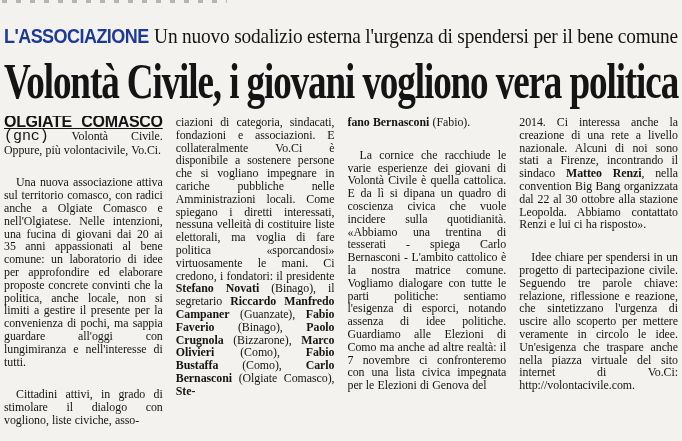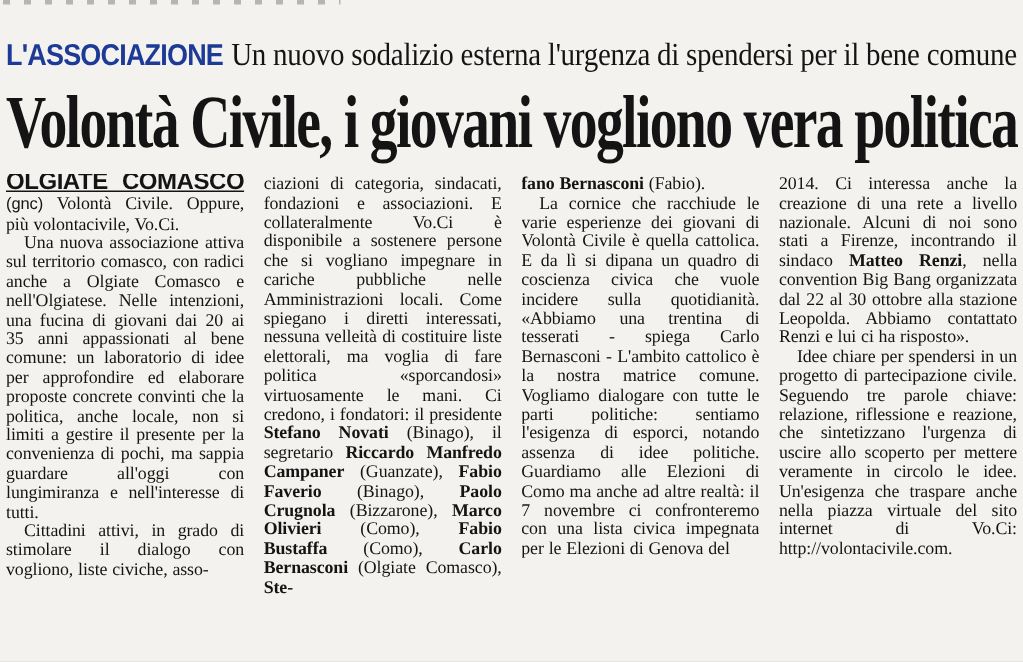--- a/index.html
+++ b/index.html
@@ -58,32 +58,32 @@
   }
   .col{overflow:hidden;}
   .col p{
     margin:0;
     font-size:11.9px;
     line-height:12.8px;
     text-align:justify;
     letter-spacing:-0.05px;
     word-spacing:0.3px;
   }
-  .col p.indent{text-indent:12px;}
+  .col p.indent{text-indent:12px;margin-top:20px;}
   .col b{font-weight:700;}
   .lead{
     font-family:"Liberation Sans", sans-serif;
     font-weight:700;
     font-size:16px;
     letter-spacing:-0.3px;
     text-decoration:underline;
   }
   .sans{
-    font-family:Liberation Sans, sans-serif;
-    font-size:11px;
+    font-family:Liberation Mono, monospace;
+    font-size:15px;
   }
 </style>
 </head>
 <body>
 
 <div class="page" style="--kicker: #1d3a96; --ink: #141414; --paper: #f3f2ef;">
   <div class="top-artifact"></div>
 
   <div class="hline kicker-line">
     <span class="fit-x" style="transform: scaleX(0.899866);"><span class="kicker-label">L'ASSOCIAZIONE</span><span class="kicker-text">Un nuovo sodalizio esterna l'urgenza di spendersi per il bene comune</span></span>

